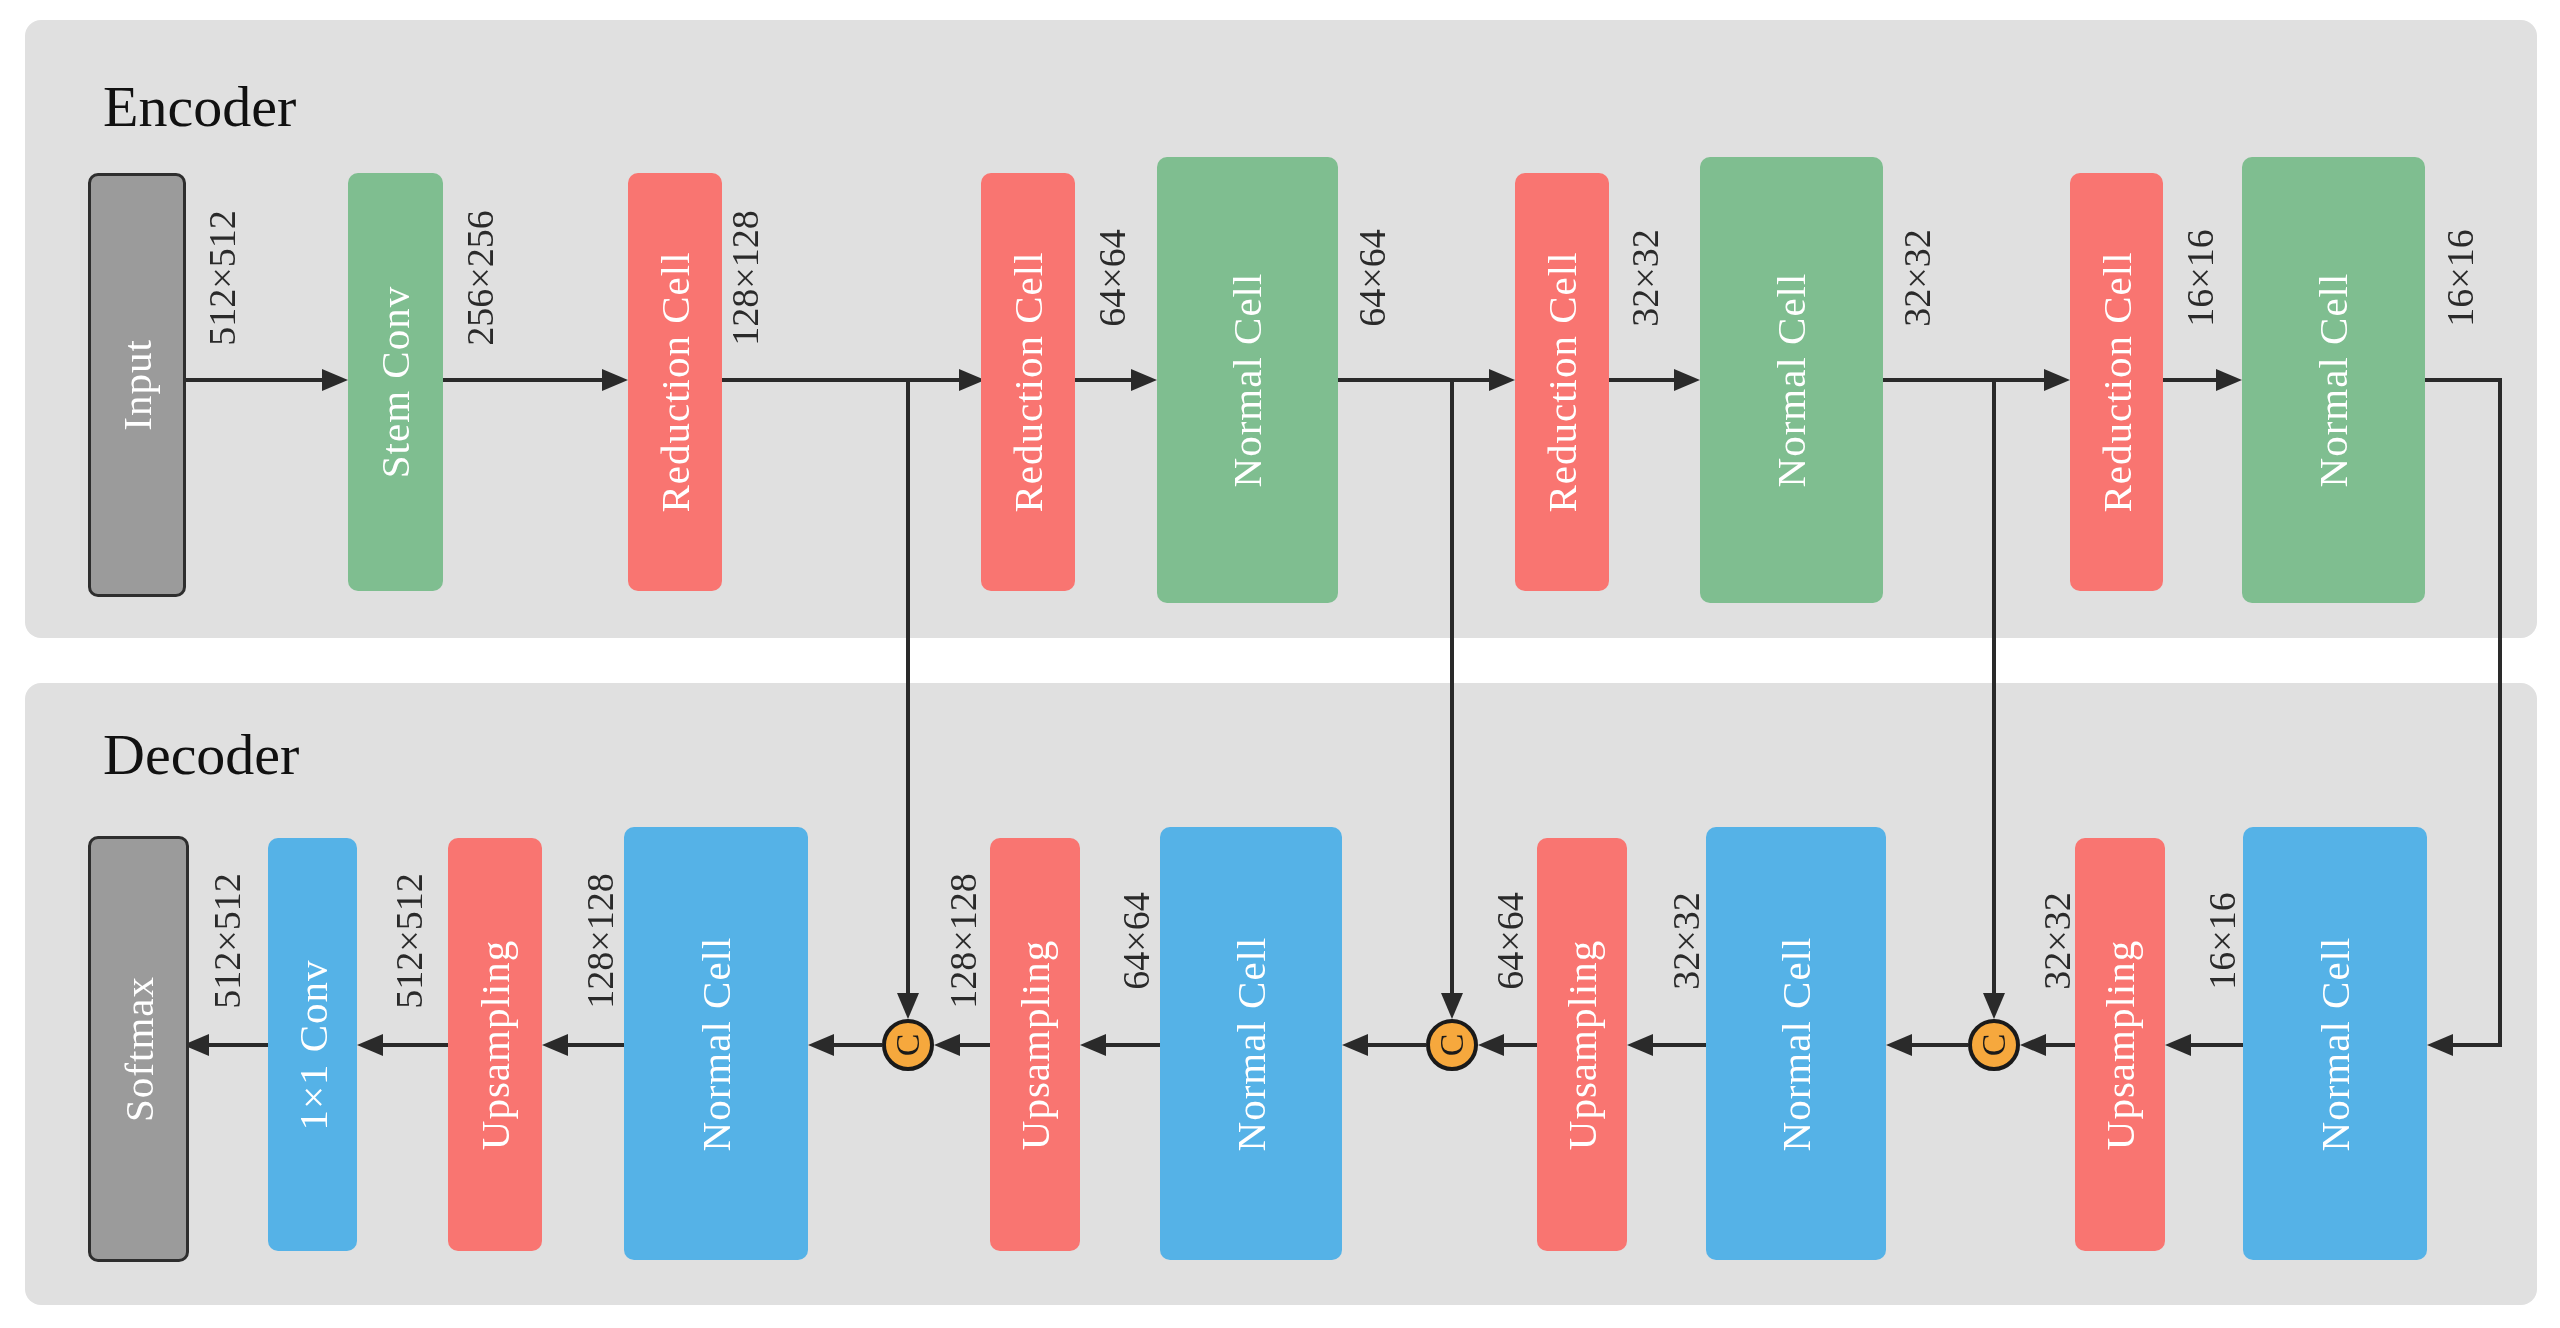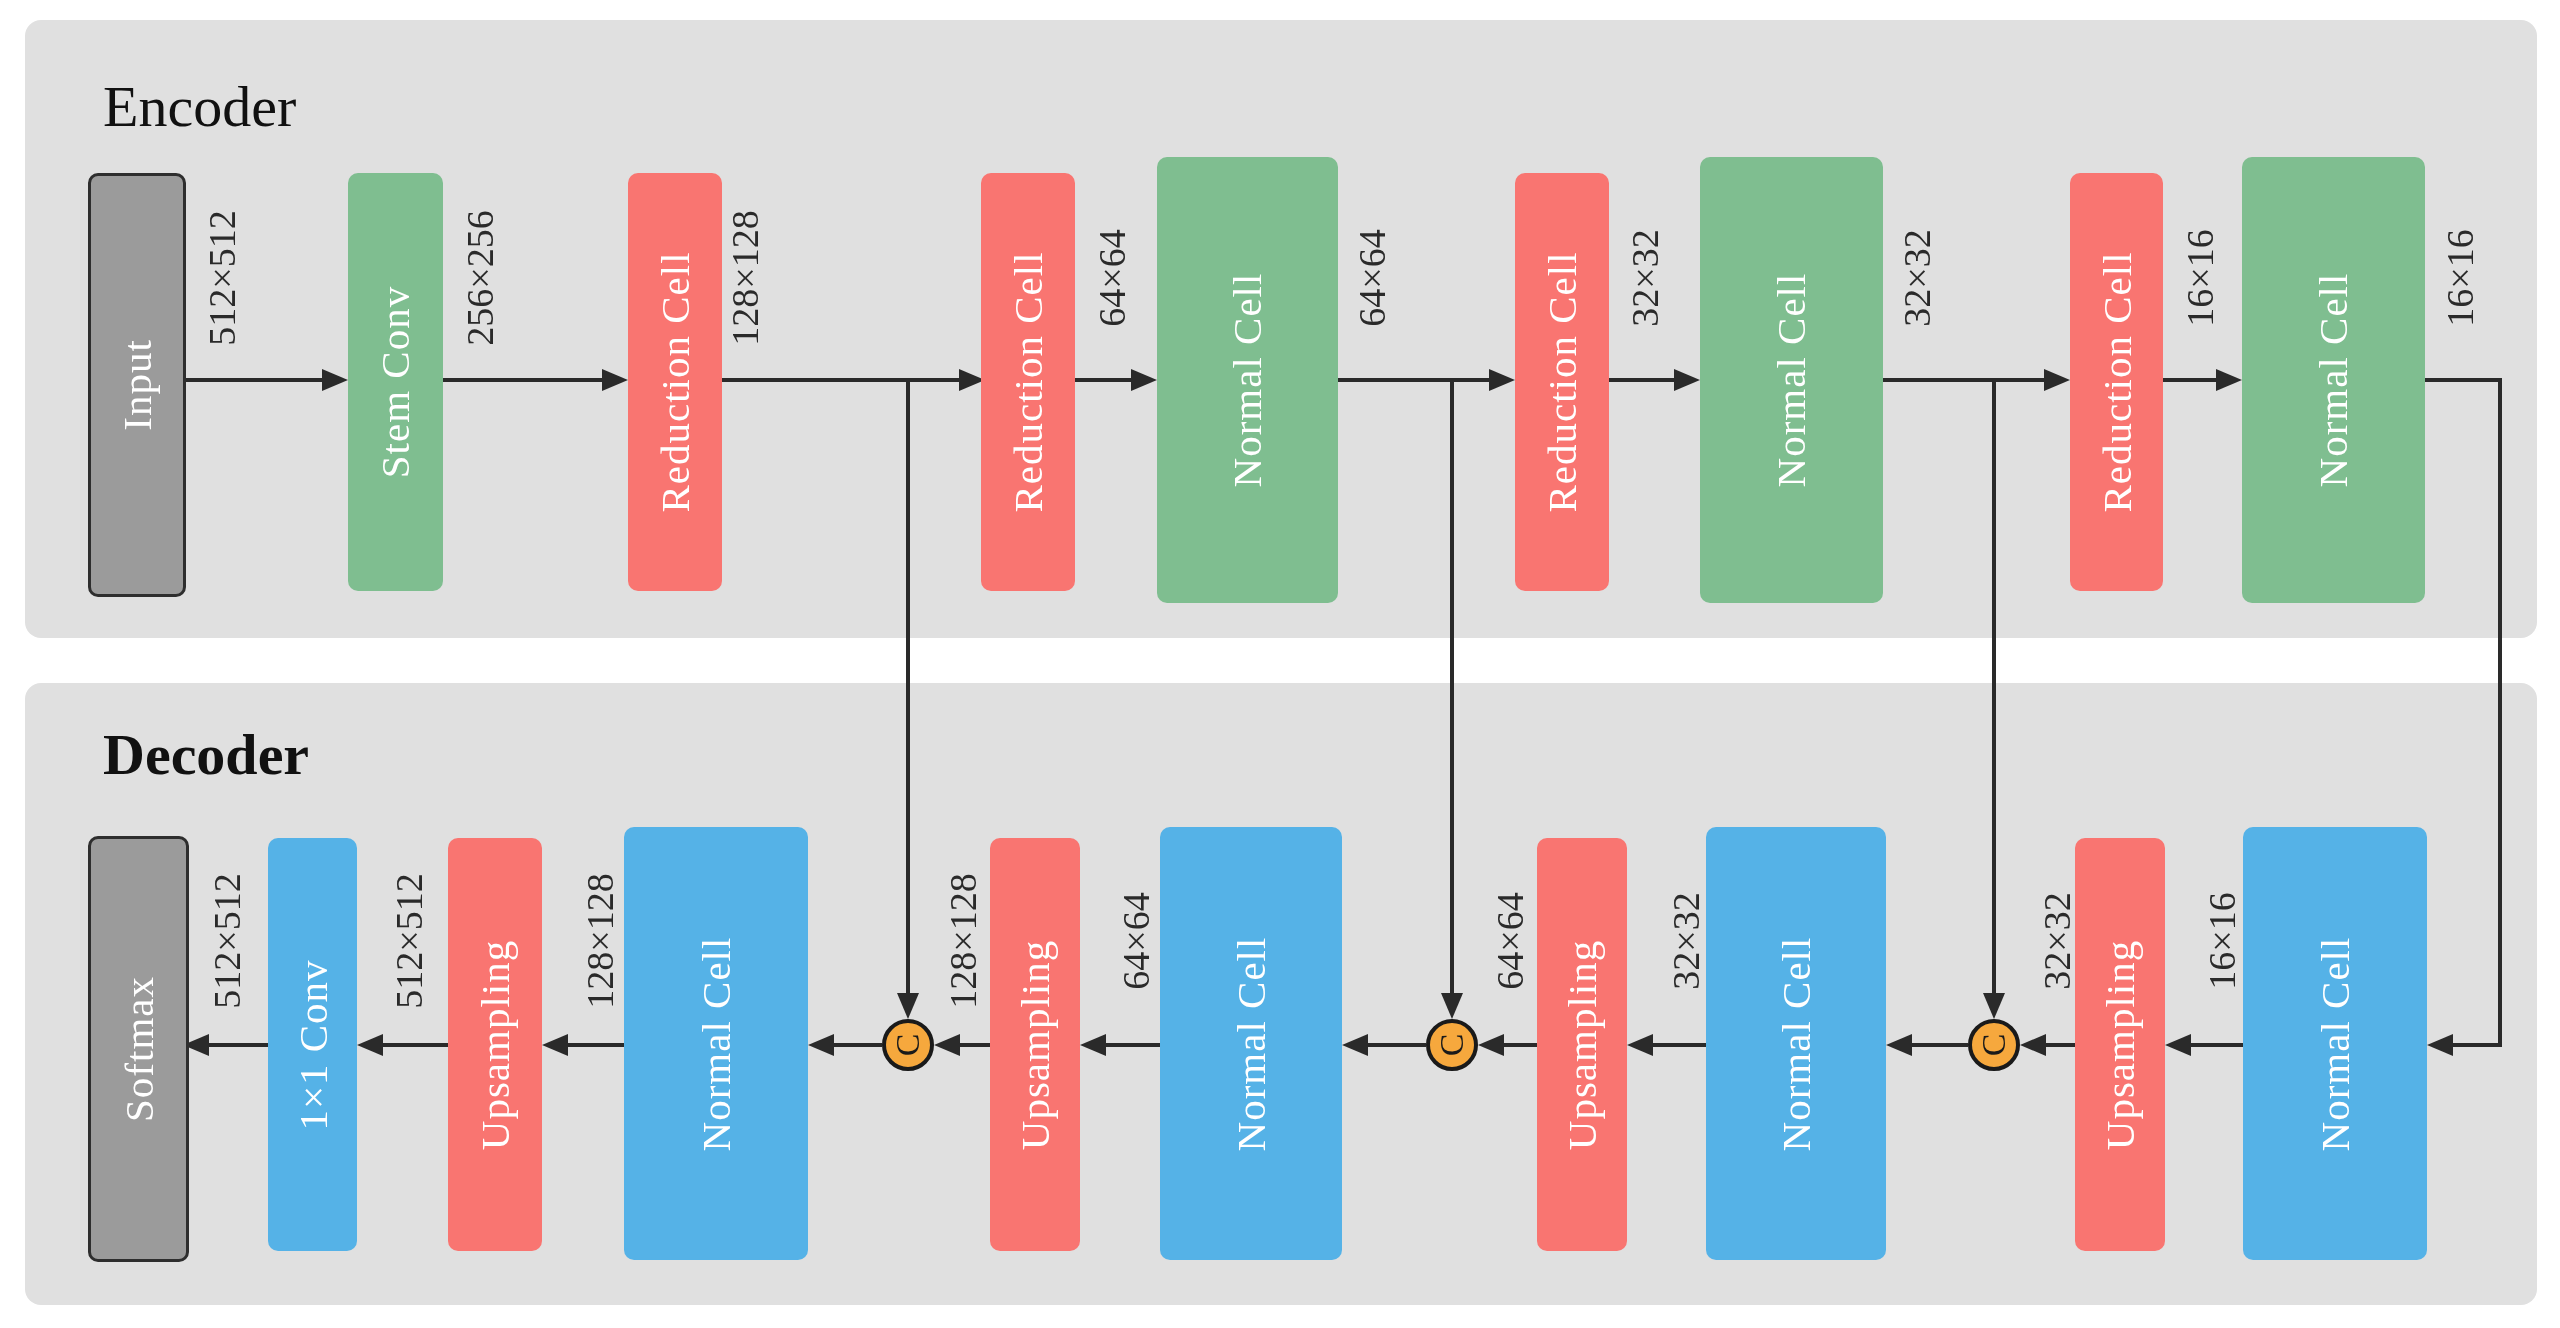--- a/index.html
+++ b/index.html
@@ -24,21 +24,21 @@
 </style>
 </head>
 <body>
 
 <div id="canvas">
 
   <div class="panel" style="left:25px;top:20px;width:2512px;height:618px;"></div>
   <div class="panel" style="left:25px;top:683px;width:2512px;height:622px;"></div>
 
   <div class="title" style="left:103px;top:78px;">Encoder</div>
-  <div class="title" style="left:103px;top:726px;font-weight:bold;">Decoder</div>
+  <div class="title" style="left:103px;top:726px;">Decoder</div>
 
   <svg class="wires" width="2560" height="1328">
 
     <g>
         <line x1="180" y1="380" x2="326" y2="380"></line>
         <polygon points="322,369 322,391 348,380"></polygon>
       </g>
     <g>
         <line x1="443" y1="380" x2="606" y2="380"></line>
         <polygon points="602,369 602,391 628,380"></polygon>

